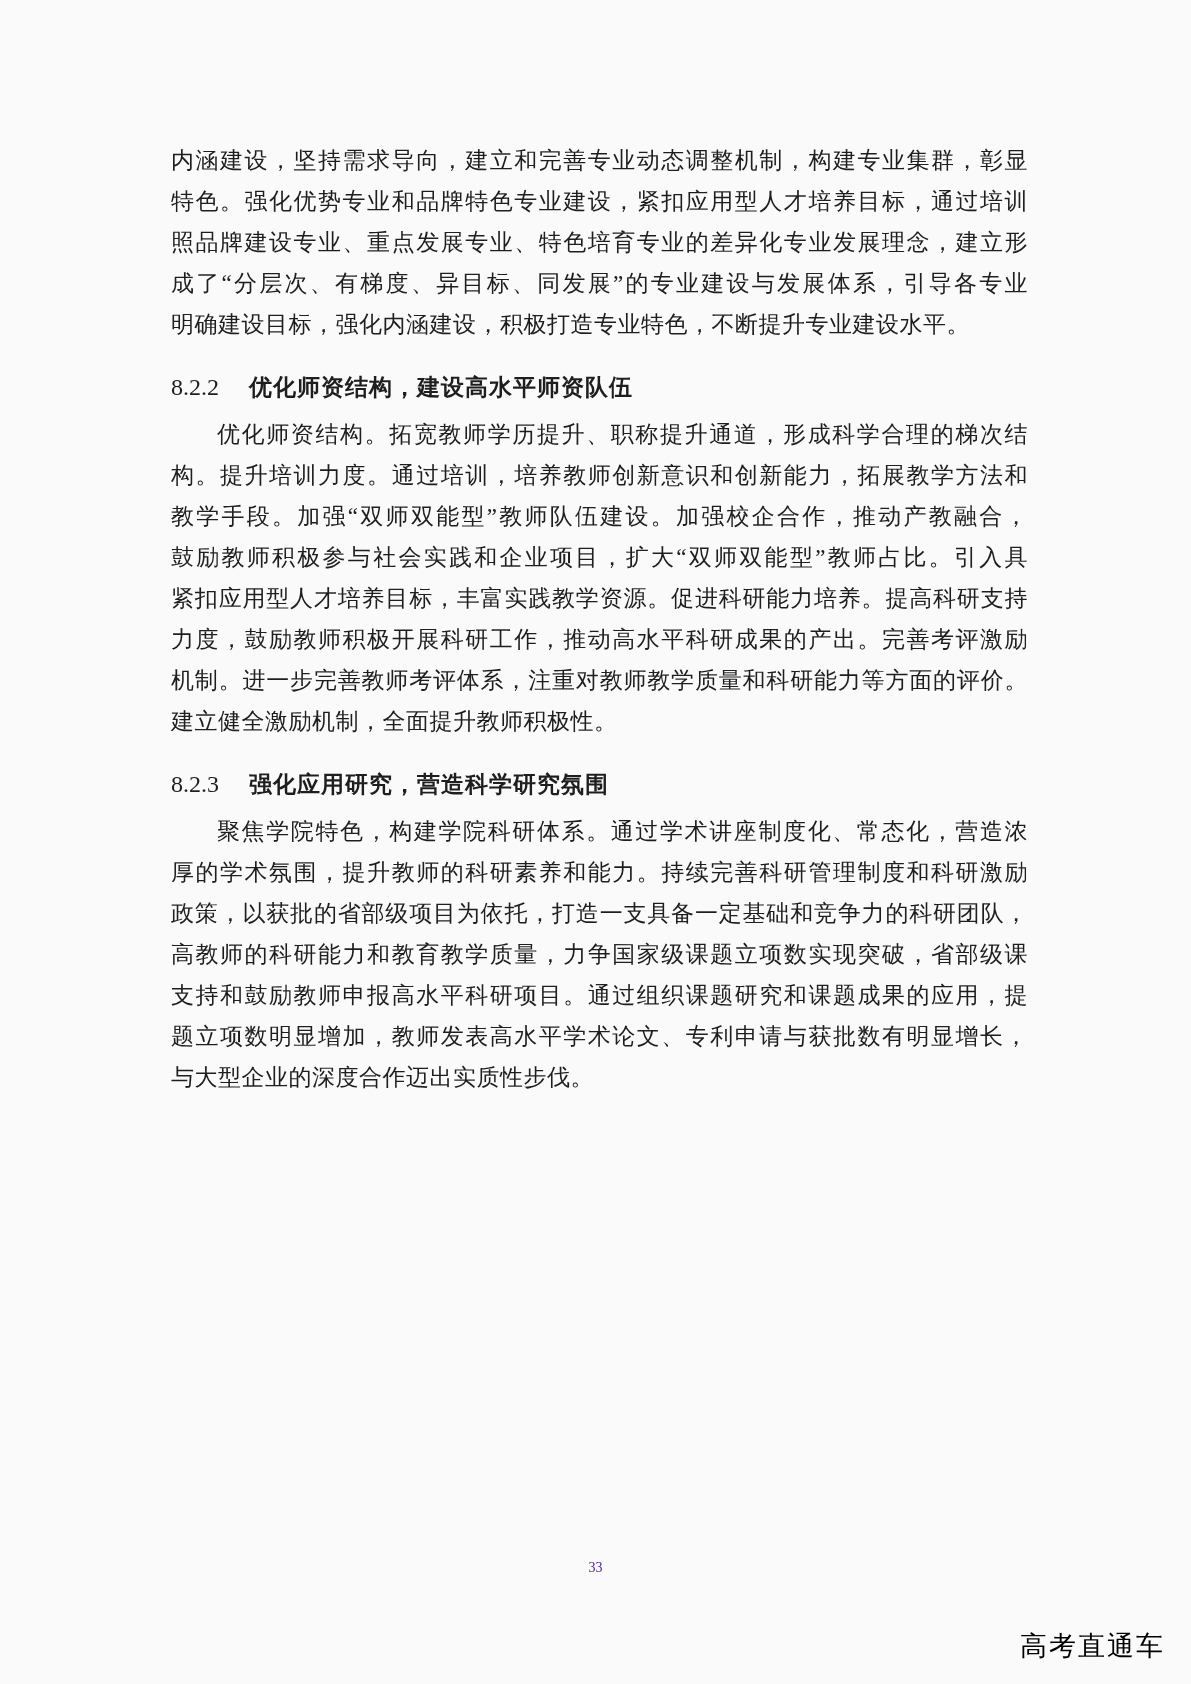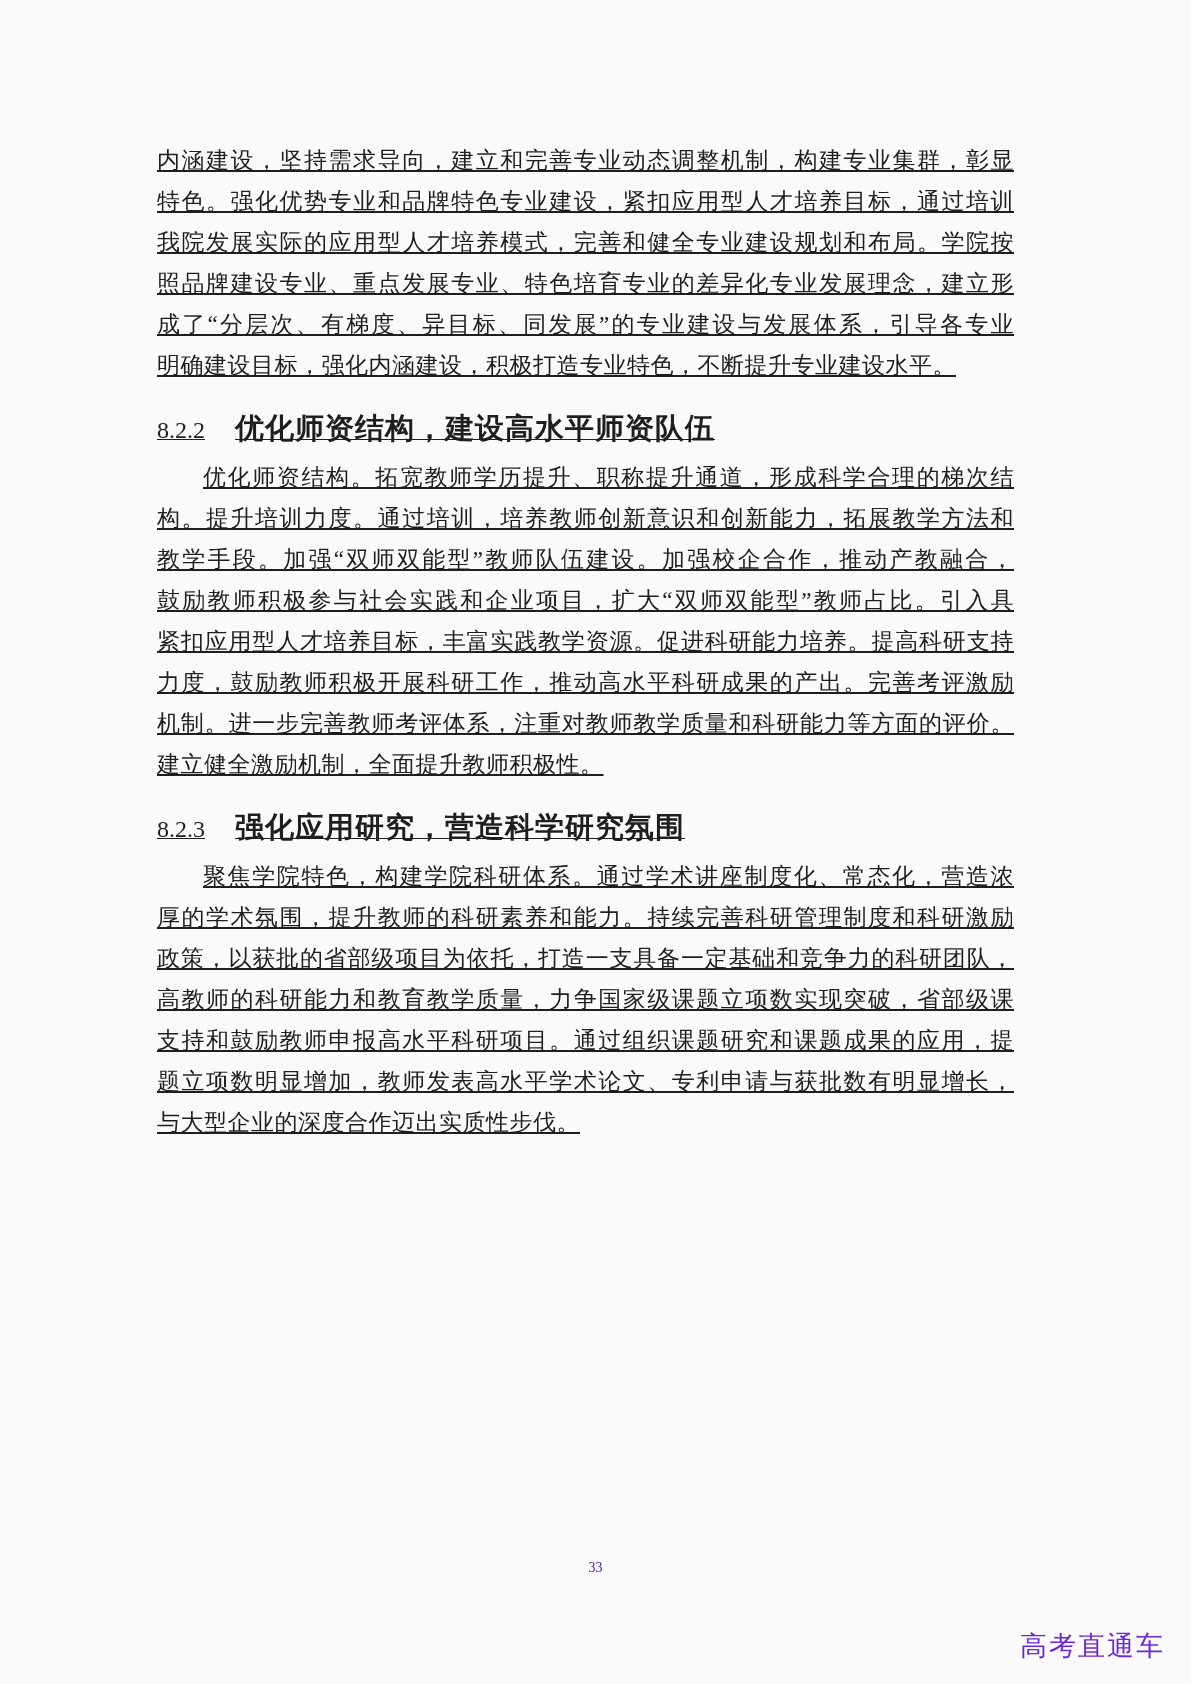--- a/index.html
+++ b/index.html
@@ -9,24 +9,23 @@
     width: 1191px;
     height: 1684px;
     margin: 0 auto;
     background: #fafafa;
     overflow: hidden;
     font-family: "Liberation Serif", "DejaVu Serif", serif;
     color: #1e1e1e;
   }
   .text-block {
     position: absolute;
-    left: 157px;
+    left: 171px;
     width: 857px;
     top: 140px;
-    text-decoration: underline;
   }
   .paragraph { width: 100%; }
   .line {
     font-size: 23px;
     line-height: 41px;
     text-align: justify;
     text-align-last: justify;
     white-space: normal;
     letter-spacing: 0.5px;
   }
@@ -43,52 +42,51 @@
   }
   .heading .hnum {
     font-family: "Liberation Serif", "DejaVu Serif", serif;
     font-weight: normal;
     font-size: 24px;
     margin-right: 30px;
   }
   .heading .htitle {
     font-family: "Liberation Sans", "DejaVu Sans", sans-serif;
     font-weight: bold;
-    font-size: 29px;
+    font-size: 23px;
     letter-spacing: 1px;
   }
   .page-number {
     position: absolute;
     top: 1560px;
     left: 0;
     width: 100%;
     text-align: center;
     font-size: 14px;
     color: #4c1d95;
   }
   .watermark {
     position: absolute;
     top: 1628px;
     right: 26px;
     font-family: "Liberation Sans", "DejaVu Sans", sans-serif;
     font-size: 27px;
     letter-spacing: 2px;
-    color: #6d28d9;
+    color: #000000;
   }
 </style>
 </head>
 <body>
 
 <div class="page">
   <div class="text-block">
 
     <div class="paragraph">
       <div class="line">内涵建设，坚持需求导向，建立和完善专业动态调整机制，构建专业集群，彰显</div>
       <div class="line">特色。强化优势专业和品牌特色专业建设，紧扣应用型人才培养目标，通过培训</div>
-      <div class="line">我院发展实际的应用型人才培养模式，完善和健全专业建设规划和布局。学院按</div>
       <div class="line">照品牌建设专业、重点发展专业、特色培育专业的差异化专业发展理念，建立形</div>
       <div class="line">成了“分层次、有梯度、异目标、同发展”的专业建设与发展体系，引导各专业</div>
       <div class="line last">明确建设目标，强化内涵建设，积极打造专业特色，不断提升专业建设水平。</div>
     </div>
 
     <div class="heading">
       <span class="hnum">8.2.2</span><span class="htitle">优化师资结构，建设高水平师资队伍</span>
     </div>
 
     <div class="paragraph">

